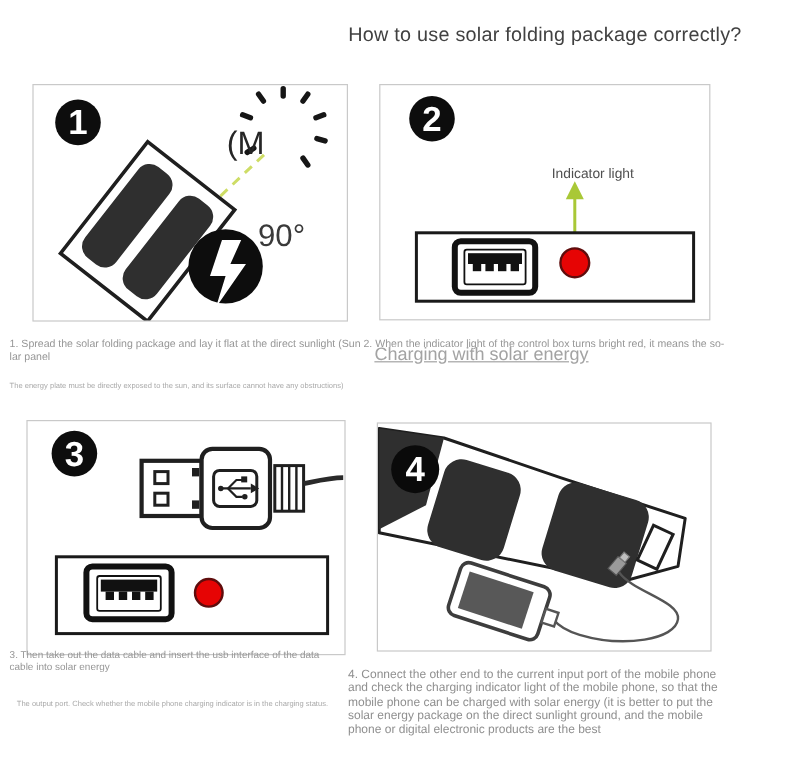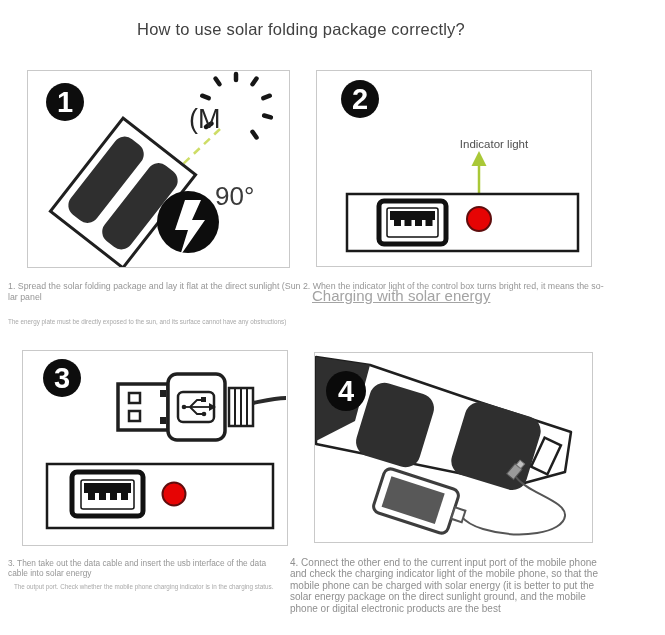--- a/index.html
+++ b/index.html
@@ -1,30 +1,30 @@
 <!DOCTYPE html>
 <html><head>
 <meta charset="utf-8">
 <style>
   html,body{margin:0;padding:0;background:#fff;}
   .page{position:relative;width:665px;height:635px;background:#ffffff;
         font-family:"Liberation Sans",sans-serif;overflow:hidden;}
-  .title{position:absolute;left:0;top:20px;width:602px;text-align:center;
+  .title{position:absolute;left:16px;top:20px;width:602px;text-align:right;
          font-size:16.5px;color:#414141;letter-spacing:.2px;}
   .panel{position:absolute;background:#fff;border:1px solid #c9c9c9;box-sizing:border-box;}
   .panel svg{display:block;width:100%;height:100%;}
   #panel1{left:27px;top:70px;width:263px;height:198px;}
   #panel2{left:316px;top:70px;width:276px;height:197px;}
   #panel3{left:22px;top:350px;width:266px;height:196px;}
   #panel4{left:314px;top:352px;width:279px;height:191px;}
   .cap{position:absolute;color:#969696;white-space:pre-line;}
   #cap-row1{left:8px;top:281px;width:650px;font-size:8.8px;line-height:10.5px;}
   #cap2-status{left:312px;top:287px;font-size:15px;color:#a3a3a3;text-decoration:underline;}
   #cap1-note{left:8px;top:318px;font-size:6.3px;color:#a9a9a9;}
-  #cap3{left:8px;top:558px;width:300px;font-size:8.3px;line-height:10px;}
+  #cap3{left:8px;top:540px;width:300px;font-size:8.3px;line-height:10px;}
   #cap3-note{left:14px;top:583px;font-size:6.3px;color:#a9a9a9;}
   #cap4{left:290px;top:557px;width:340px;font-size:10px;line-height:11.4px;color:#8f8f8f;}
   #cap4-note{left:302px;top:612px;font-size:8.8px;color:#a2a2a2;}
   .badge-num{font-weight:bold;font-size:29px;fill:#ffffff;text-anchor:middle;}
 </style>
 </head>
 <body>
 
 <div class="page">
 

